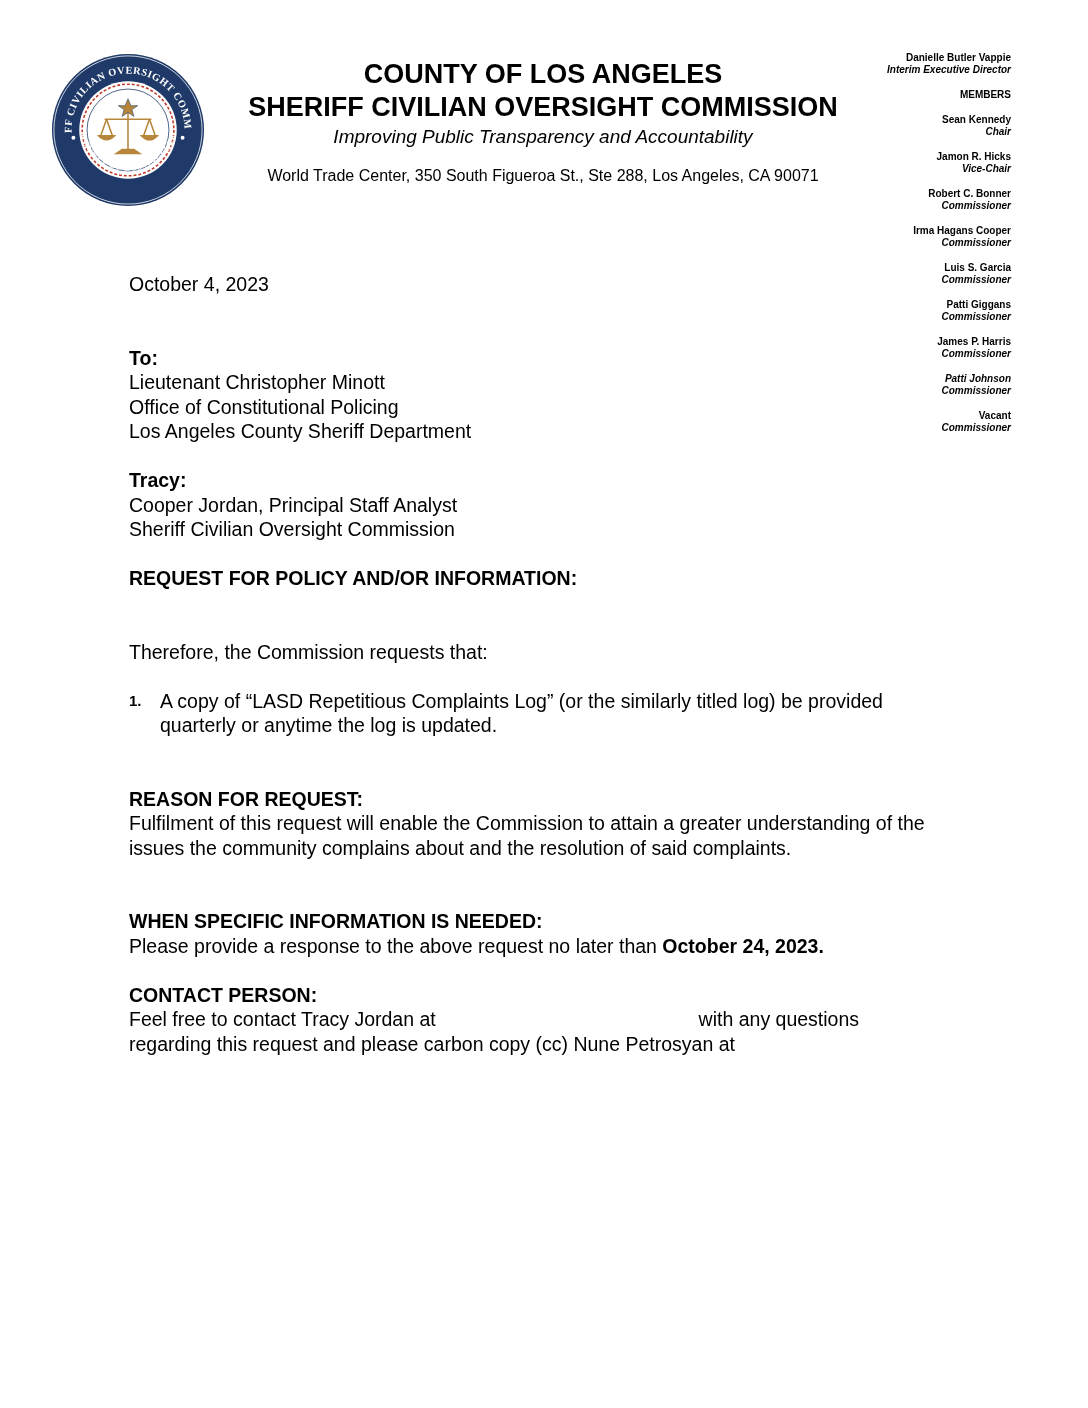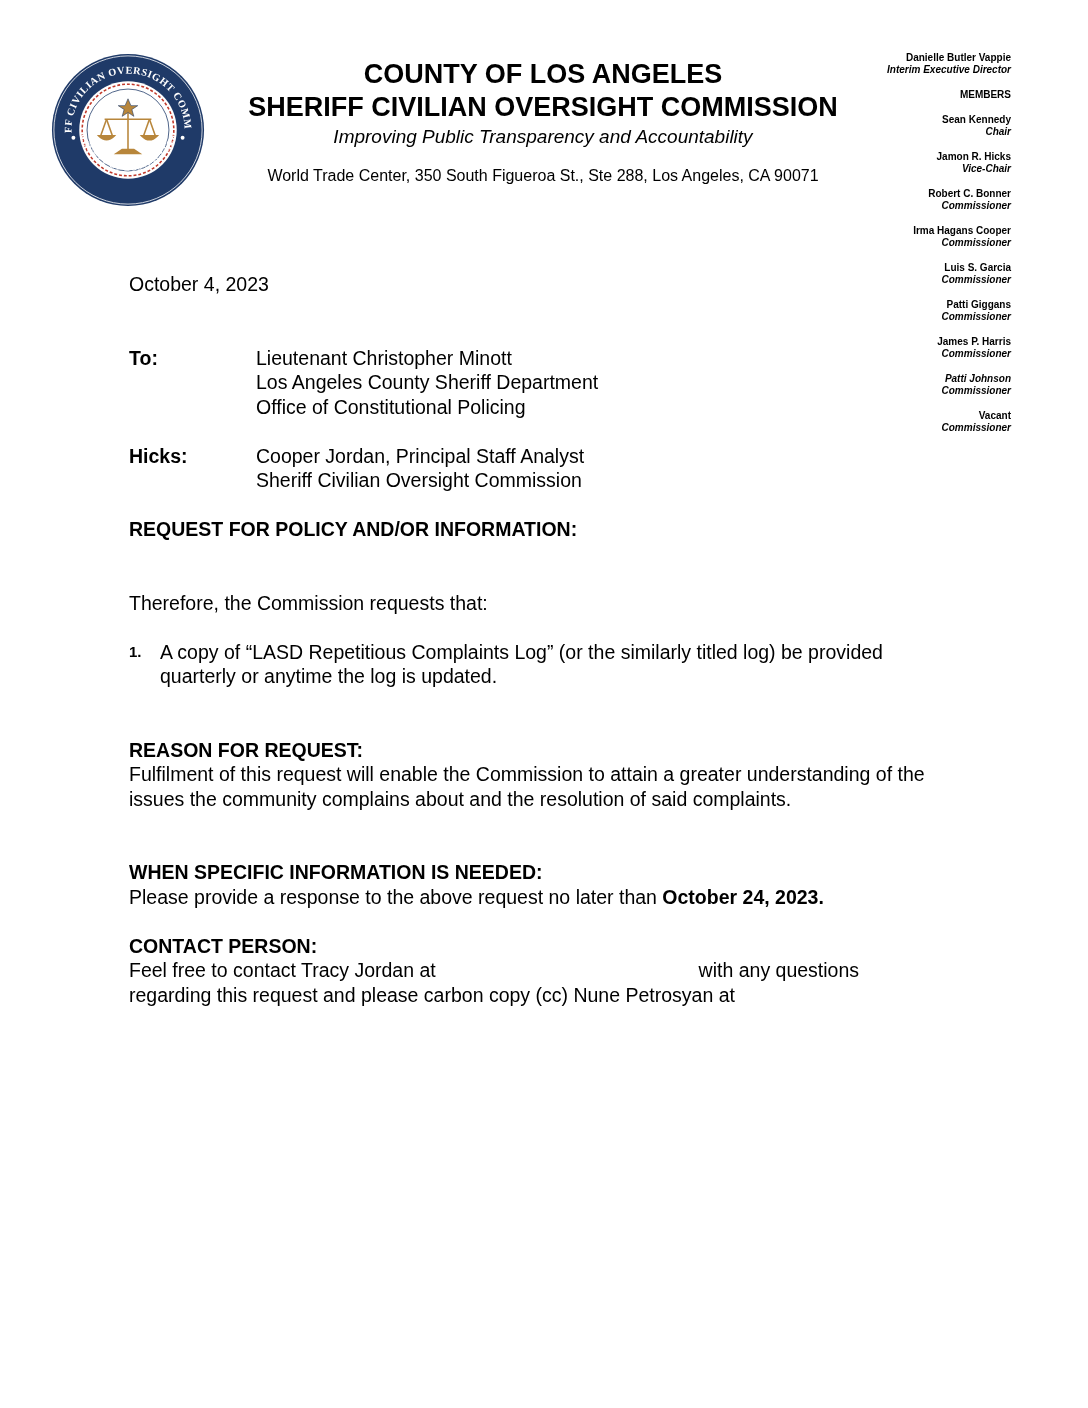--- a/index.html
+++ b/index.html
@@ -22,21 +22,21 @@
   .roster { position: absolute; right: 77px; top: 52px; width: 200px; text-align: right;
             font-size: 10px; line-height: 12.2px; }
   .roster .nm { font-weight: bold; }
   .roster .rl { font-weight: bold; font-style: italic; }
   .roster .grp { margin-bottom: 12.6px; }
   .roster .members { font-weight: bold; margin-bottom: 13px; }
 
   
   .body { position: absolute; left: 129px; top: 252px; width: 840px; font-size: 19.5px; line-height: 24.5px; }
   .date { margin-bottom: 49px; margin-top: 20px; }
-  .addr-row { display: flex; }
+  .addr-row { display: flex; flex-direction: column; }
   .addr-row .lbl { width: 127px; font-weight: bold; flex: none; }
   .addr-row + .addr-row { margin-top: 24.5px; }
   .section-h { font-weight: bold; }
   .para { }
   .gap1 { height: 24.5px; }
   .gap2 { height: 49px; }
   .ol-item { display: flex; }
   .ol-item .num { width: 31px; flex: none; font-weight: bold; font-size: 15px; }
   .bold { font-weight: bold; }
   .redact { display: inline-block; width: 252px; }
@@ -132,26 +132,26 @@
   </div>
 </div>
 
 <div class="body">
   <div class="date">October 4, 2023</div>
 
   <div class="addr-row">
     <div class="lbl">To:</div>
     <div>
       <div>Lieutenant Christopher Minott</div>
+      <div>Office of Constitutional Policing</div>
       <div>Los Angeles County Sheriff Department</div>
-      <div>Office of Constitutional Policing</div>
     </div>
   </div>
   <div class="addr-row">
-    <div class="lbl">Hicks:</div>
+    <div class="lbl">Tracy:</div>
     <div>
       <div>Cooper Jordan, Principal Staff Analyst</div>
       <div>Sheriff Civilian Oversight Commission</div>
     </div>
   </div>
 
   <div class="gap1"></div>
   <div class="section-h">REQUEST FOR POLICY AND/OR INFORMATION:</div>
   <div class="gap1"></div>
   <div class="gap1"></div>

